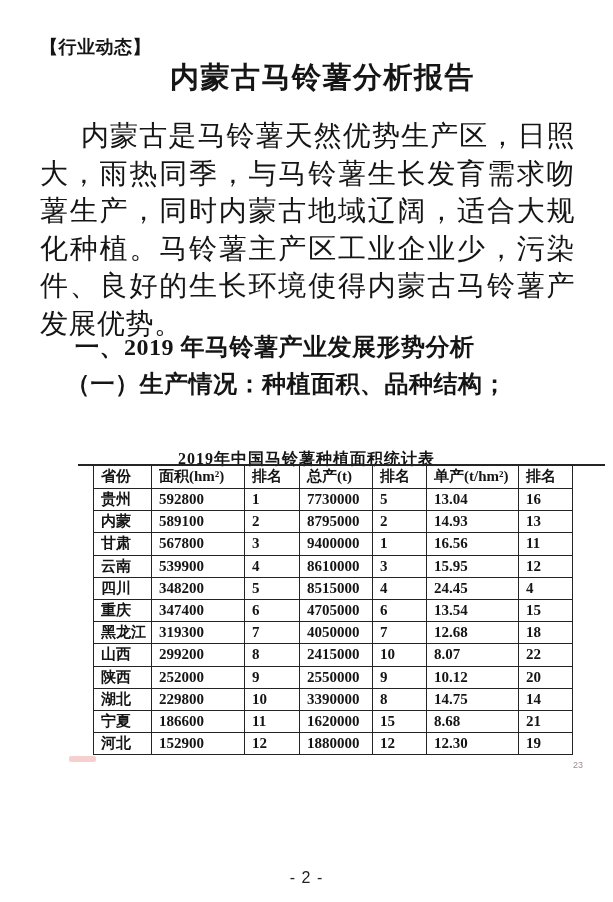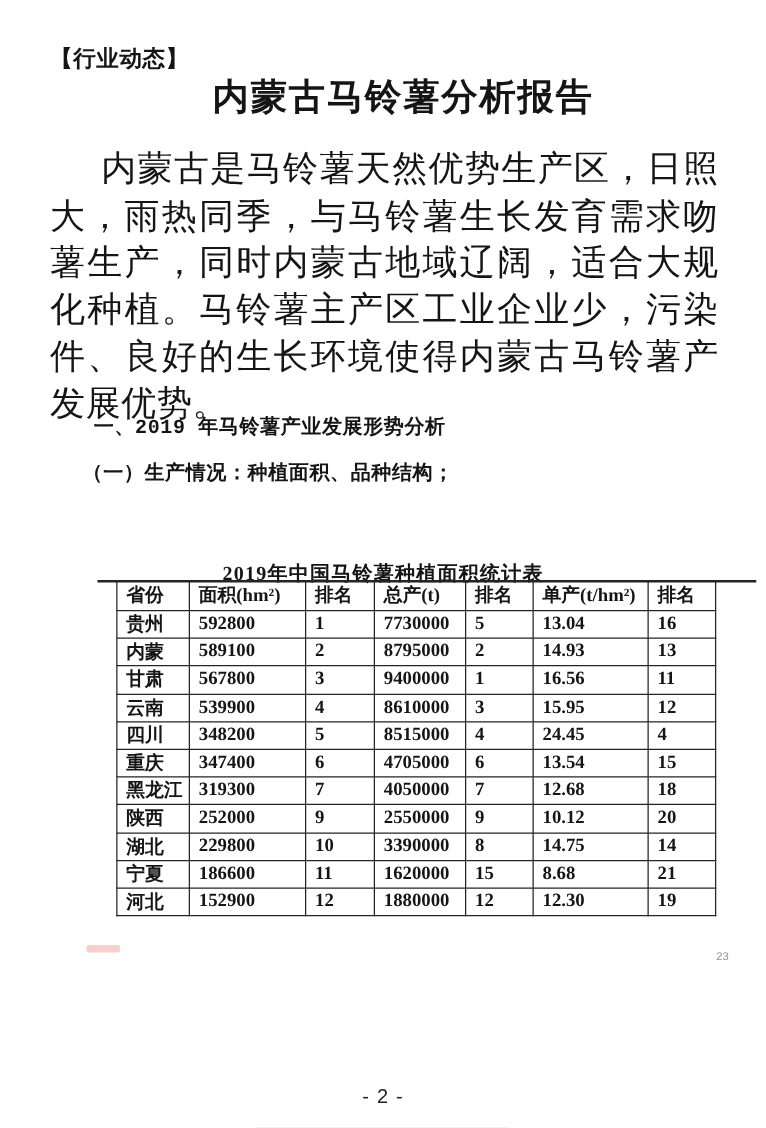--- a/index.html
+++ b/index.html
@@ -23,22 +23,22 @@
   }
   .paragraph{
     position:absolute;left:40px;top:97px;width:535px;
     font-size:28px;letter-spacing:0.5px;line-height:37.6px;margin-top:20px;
   }
   .pline{height:37.6px;white-space:nowrap;}
   .pline.just{text-align:justify;text-align-last:justify;white-space:normal;overflow:hidden;}
   .pline.first{text-indent:41px;}
   .hd{
     position:absolute;
-    font-size:16px;font-weight:700;letter-spacing:0.5px;
-    font-family:Liberation Mono, monospace;
+    font-size:24px;font-weight:700;letter-spacing:0.5px;
+    font-family:Liberation Serif, serif;
   }
   .hd1{left:75px;top:331px;}
   .hd2{left:66px;top:368px;}
   .hd3{left:75px;top:406px;}
   .table-title{
     position:absolute;left:0;top:437px;width:100%;
     text-align:center;font-size:16px;font-weight:800;letter-spacing:1px;margin-top:12px;
   }
   .top-rule{
     position:absolute;left:78px;top:464px;width:527px;height:2px;
@@ -176,20 +176,29 @@
         <tr>
           <td>黑龙江</td>
           <td>319300</td>
           <td>7</td>
           <td>4050000</td>
           <td>7</td>
           <td>12.68</td>
           <td>18</td>
         </tr>
         <tr>
+          <td>山西</td>
+          <td>299200</td>
+          <td>8</td>
+          <td>2415000</td>
+          <td>10</td>
+          <td>8.07</td>
+          <td>22</td>
+        </tr>
+        <tr>
           <td>陕西</td>
           <td>252000</td>
           <td>9</td>
           <td>2550000</td>
           <td>9</td>
           <td>10.12</td>
           <td>20</td>
         </tr>
         <tr>
           <td>湖北</td>

